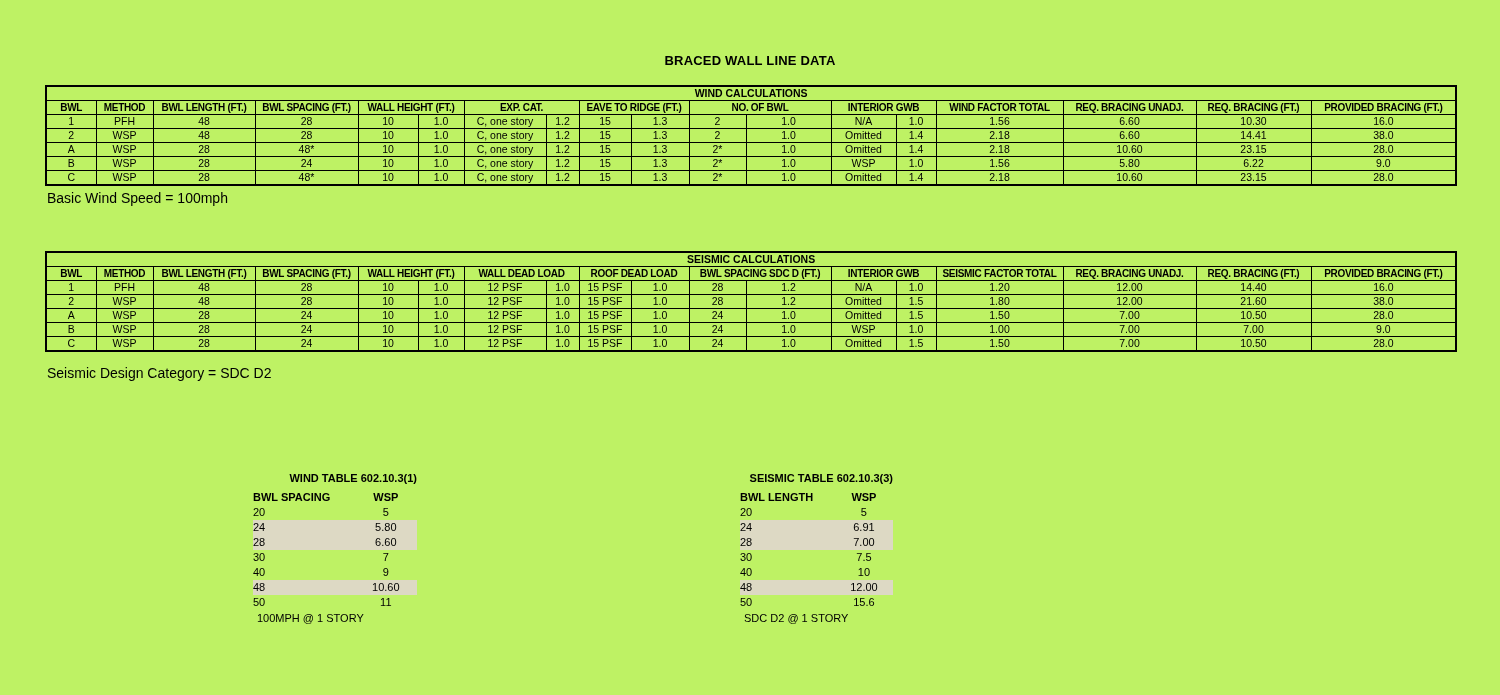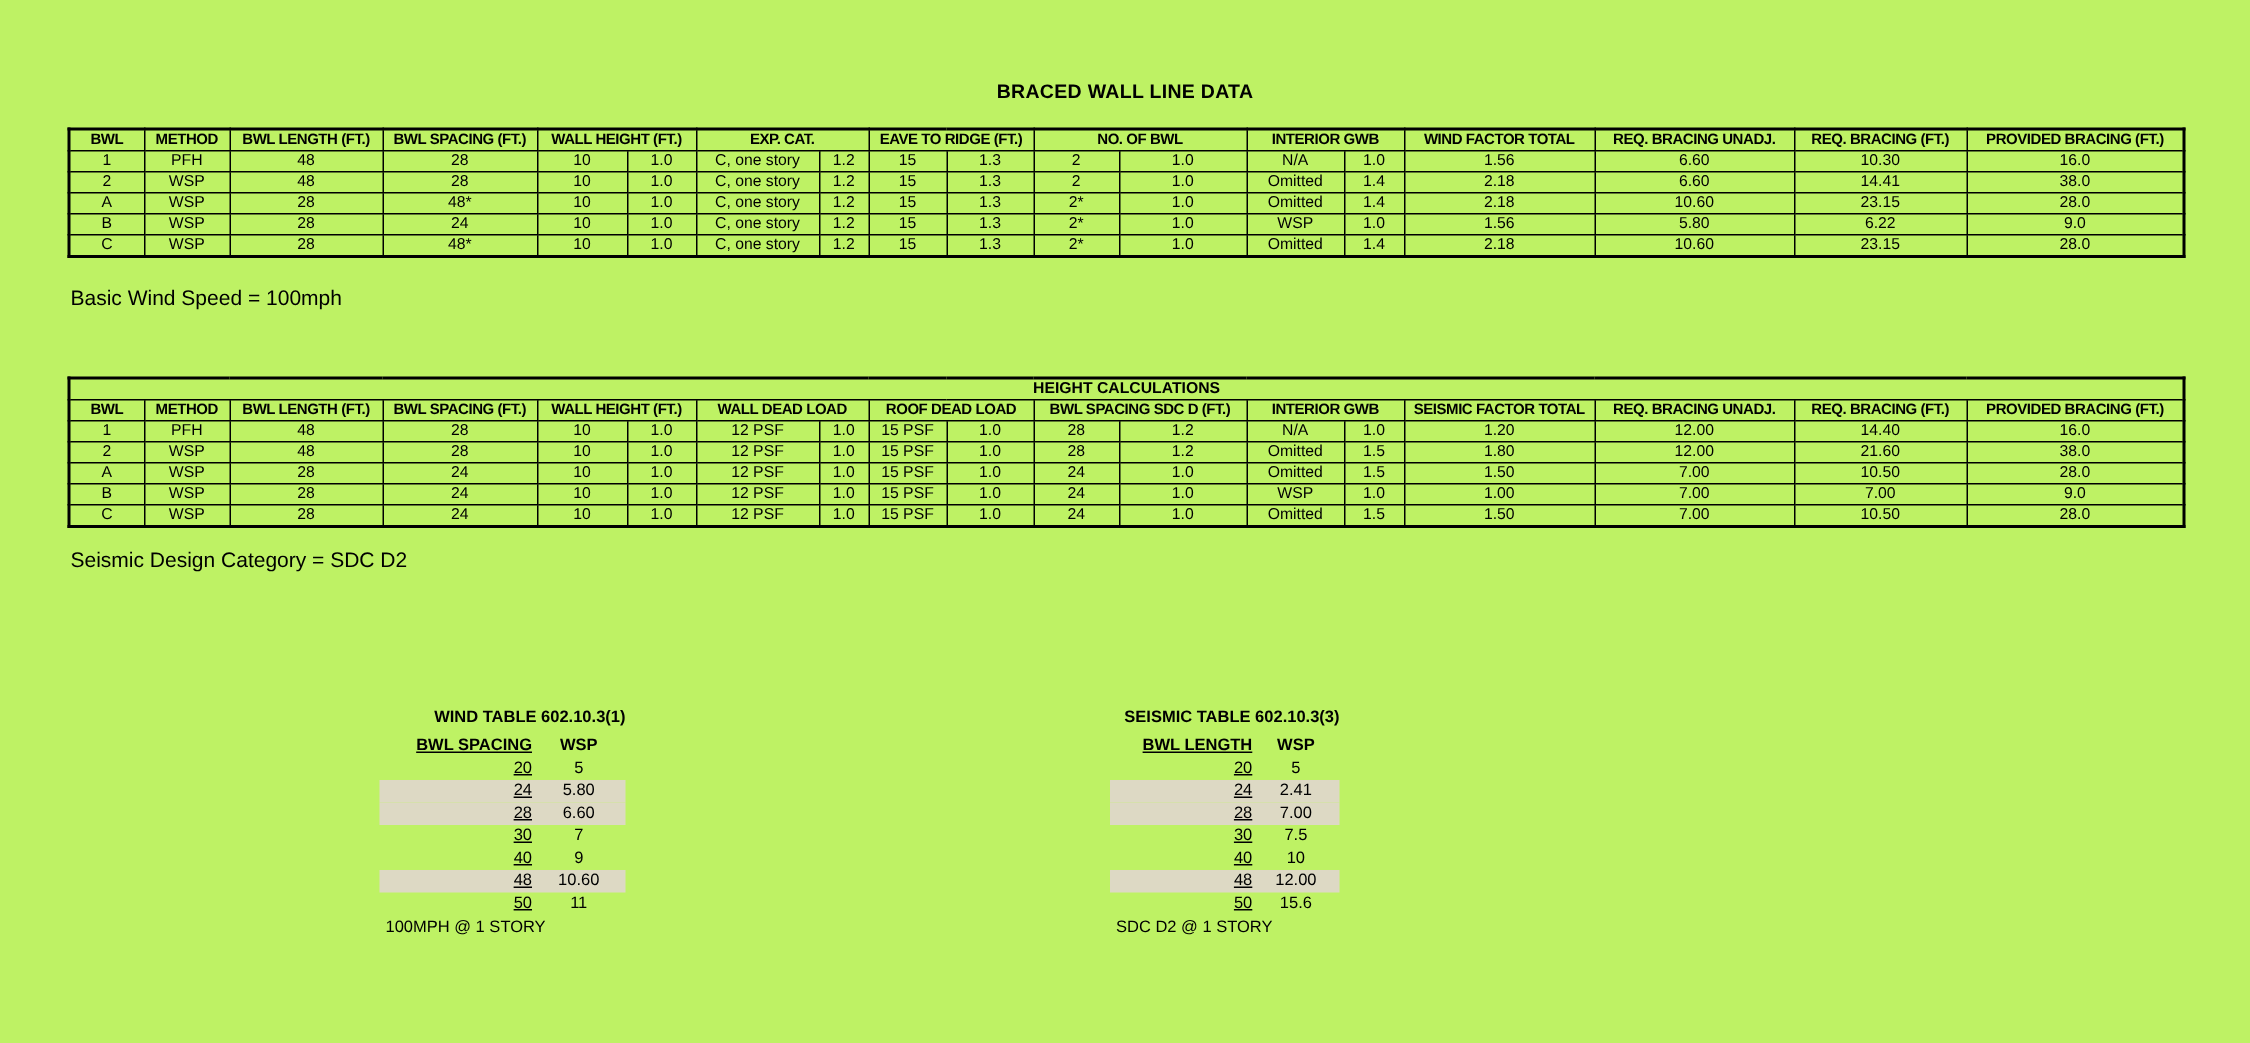--- a/index.html
+++ b/index.html
@@ -26,21 +26,21 @@
   .calc th { font-weight:bold; font-size:10px; letter-spacing:-0.3px; }
   .calc th.tbl-title { font-size:10.5px; letter-spacing:0; }
   .calc td { font-size:10.5px; }
 
   .note { position:absolute; left:47px; font-size:14px; line-height:13px; white-space:nowrap; }
 
   
   .ref { position:absolute; font-size:11px; }
   .ref-title { font-weight:bold; text-align:right; height:15px; line-height:15px; margin-bottom:4px; white-space:nowrap; }
   .ref-row { display:flex; height:15px; line-height:15px; }
-  .ref-row .rc1 { width:62%; text-align:right;text-decoration:underline; }
+  .ref-row .rc1 { width:62%; text-align:left; }
   .ref-row .rc2 { width:38%; text-align:center; }
   .ref-head { font-weight:bold; }
   .hl { background:#ddd9c4; background:var(--hl, #ddd9c4); }
   .ref-foot { height:15px; line-height:15px; padding-left:4px; margin-top:1px; white-space:nowrap; }
 </style>
 </head>
 <body>
 
 <div class="sheet">
 
@@ -62,20 +62,23 @@
         <col style="width: 85px;">
         <col style="width: 65px;">
         <col style="width: 40px;">
         <col style="width: 127px;">
         <col style="width: 133px;">
         <col style="width: 115px;">
         <col style="width: 145px;">
       </colgroup>
       <thead>
         <tr>
+          <th colspan="18" class="tbl-title">WIND CALCULATIONS</th>
+        </tr>
+        <tr>
           <th colspan="1">BWL</th>
           <th colspan="1">METHOD</th>
           <th colspan="1">BWL LENGTH (FT.)</th>
           <th colspan="1">BWL SPACING (FT.)</th>
           <th colspan="2">WALL HEIGHT (FT.)</th>
           <th colspan="2">EXP. CAT.</th>
           <th colspan="2">EAVE TO RIDGE (FT.)</th>
           <th colspan="2">NO. OF BWL</th>
           <th colspan="2">INTERIOR GWB</th>
           <th colspan="1">WIND FACTOR TOTAL</th>
@@ -205,21 +208,21 @@
         <col style="width: 85px;">
         <col style="width: 65px;">
         <col style="width: 40px;">
         <col style="width: 127px;">
         <col style="width: 133px;">
         <col style="width: 115px;">
         <col style="width: 145px;">
       </colgroup>
       <thead>
         <tr>
-          <th colspan="18" class="tbl-title">HEIGHT CALCULATIONS</th>
+          <th colspan="18" class="tbl-title">SEISMIC CALCULATIONS</th>
         </tr>
         <tr>
           <th colspan="1">BWL</th>
           <th colspan="1">METHOD</th>
           <th colspan="1">BWL LENGTH (FT.)</th>
           <th colspan="1">BWL SPACING (FT.)</th>
           <th colspan="2">WALL HEIGHT (FT.)</th>
           <th colspan="2">WALL DEAD LOAD</th>
           <th colspan="2">ROOF DEAD LOAD</th>
           <th colspan="2">BWL SPACING SDC D (FT.)</th>
@@ -380,21 +383,21 @@
       <span class="rc1">BWL LENGTH</span>
       <span class="rc2">WSP</span>
     </div>
     <div class="ref-body" id="seismic-ref-body">
         <div class="ref-row">
           <span class="rc1">20</span>
           <span class="rc2">5</span>
         </div>
         <div class="ref-row hl">
           <span class="rc1">24</span>
-          <span class="rc2">2.41</span>
+          <span class="rc2">6.91</span>
         </div>
         <div class="ref-row hl">
           <span class="rc1">28</span>
           <span class="rc2">7.00</span>
         </div>
         <div class="ref-row">
           <span class="rc1">30</span>
           <span class="rc2">7.5</span>
         </div>
         <div class="ref-row">

